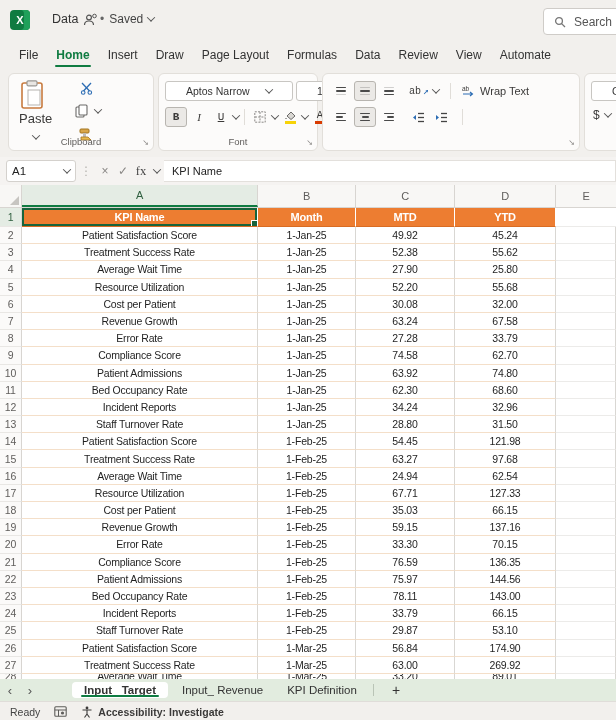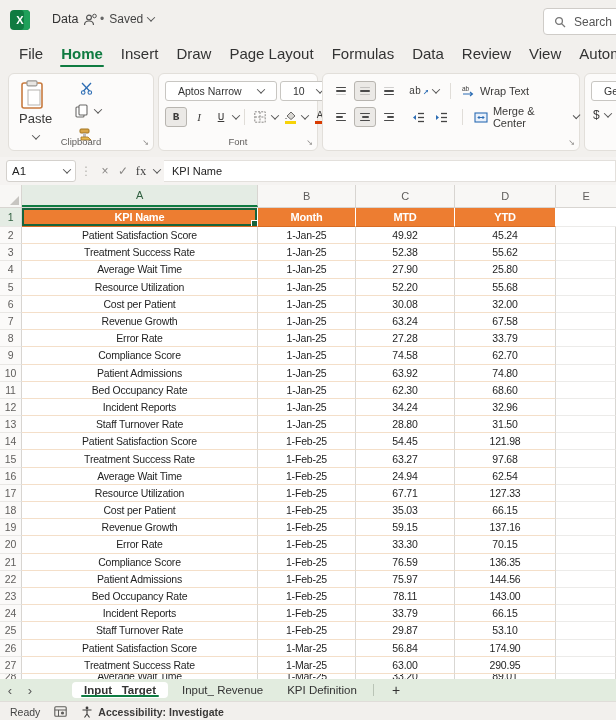--- a/index.html
+++ b/index.html
@@ -15,36 +15,36 @@
   .saved{position:absolute;left:100px;top:12px;font-size:12px;color:#444;display:flex;align-items:center;gap:5px;}
   .dot{color:#666;font-size:12px;}
   .chev{display:inline-block;width:5px;height:5px;border-right:1.3px solid #555;
         border-bottom:1.3px solid #555;transform:rotate(45deg) translate(-1px,-1px);}
   .searchbox{position:absolute;left:543px;top:8px;width:120px;height:25px;background:#fff;
              border:1px solid #cfccc8;border-radius:4px;display:flex;align-items:center;
              gap:8px;padding-left:10px;font-size:12px;color:#555;}
   
   .rtabs{position:absolute;left:0;top:40px;width:616px;height:30px;background:#f2f0ed;
          display:flex;align-items:flex-end;padding-left:10px;white-space:nowrap;}
-  .rtab{font-size:15px;color:#333;padding:6px 9px 8px;position:relative;cursor:default;}
+  .rtab{font-size:12px;color:#333;padding:6px 9px 8px;position:relative;cursor:default;}
   .rtab.active{font-weight:bold;color:#0f7b41;}
   .rtab.active::after{content:'';position:absolute;left:8px;right:8px;bottom:3px;height:2.5px;
                       background:#0f7b41;border-radius:2px;}
   
   .ribbon{position:absolute;left:0;top:70px;width:616px;height:87px;background:#f2f0ed;
           border-bottom:1px solid #dcd9d4;}
   .card{position:absolute;top:3px;height:78px;background:#fcfbfa;border:1px solid #e2dfda;
         border-radius:6px;box-sizing:border-box;}
   .card .glabel{position:absolute;bottom:3px;left:0;right:0;text-align:center;font-size:9.5px;color:#605e5c;}
   .launcher{position:absolute;right:4px;bottom:3px;font-size:8px;color:#8a8886;}
   .icon-btn{display:inline-flex;align-items:center;justify-content:center;min-width:18px;height:18px;
             border-radius:3px;font-size:11px;color:#3b3a39;gap:2px;padding:0 1px;font-family:Liberation Mono, monospace;}
   .icon-btn.on{border:1px solid #b8b5b0;background:#ebe9e6;}
   .combo{background:#fff;border:1px solid #c8c6c2;border-radius:3px;height:18px;display:flex;
-         align-items:center;justify-content:space-between;font-size:10.5px;padding:0 12px;color:#333;}
+         align-items:center;justify-content:space-between;font-size:10.5px;padding:0 20px;color:#333;}
   .vdiv{width:1px;background:#e0ddd8;align-self:stretch;margin:2px 3px;}
   .bars{display:flex;flex-direction:column;gap:2px;}
   .bars i{display:block;height:1.5px;background:#4a4a4a;border-radius:1px;}
   .redbar{display:block;width:11px;height:3px;background:#d83b01;margin-top:-1px;}
   .yelbar{display:block;width:11px;height:3px;background:#f7d308;margin-top:-1px;}
   .rowflex{display:flex;align-items:center;}
   
   .fbar{position:absolute;left:0;top:157px;width:616px;height:28px;background:#f5f3f1;
         border-bottom:1px solid #d9d6d2;display:flex;align-items:center;font-size:11.5px;}
   .namebox{width:58px;height:20px;background:#fff;border:1px solid #d4d1cd;border-radius:3px;
@@ -300,30 +300,20 @@
       </span>
       <span class="icon-btn">
         <svg width="13" height="11" viewBox="0 0 13 11">
             <line x1="6" y1="1.5" x2="12" y2="1.5" stroke="#444" stroke-width="1.3"></line>
             <line x1="6" y1="5.5" x2="12" y2="5.5" stroke="#444" stroke-width="1.3"></line>
             <line x1="6" y1="9.5" x2="12" y2="9.5" stroke="#444" stroke-width="1.3"></line>
             <path d="M1 3 L4 5.5 L1 8z" fill="#2b6cb3"></path>
           </svg>
       </span>
       <span class="vdiv" style="margin:2px 8px;"></span>
-      <span class="rowflex" style="gap:5px;">
-        <span>
-          <svg width="14" height="11" viewBox="0 0 14 11">
-              <rect x="1" y="1" width="12" height="9" fill="#eaf1fb" stroke="#2b6cb3" stroke-width="1.1"></rect>
-              <path d="M4 5.5 h6 M5.5 4 L4 5.5 L5.5 7 M8.5 4 L10 5.5 L8.5 7" fill="none" stroke="#2b6cb3" stroke-width="1"></path>
-            </svg>
-        </span>
-        <span style="font-size:11px;color:#3b3a39;">Merge &amp; Center</span>
-        <span class="chev" style="margin-left:6px;"></span>
-      </span>
     </div>
     <span class="launcher">↘</span>
   </div>
 
   <div class="card" style="left:584px;width:90px;">
     <span class="combo" style="position:absolute;left:6px;top:7px;width:70px;overflow:hidden;">
       <span style="white-space:nowrap;">General</span>
     </span>
     <span class="rowflex" style="position:absolute;left:8px;top:34px;gap:5px;font-size:12px;color:#3b3a39;">
       <span>$</span>
@@ -561,21 +551,21 @@
         <div class="cell wB">1-Mar-25</div>
         <div class="cell wC">56.84</div>
         <div class="cell wD">174.90</div>
         <div class="cell e wE"></div>
       </div>
       <div class="g-row">
         <div class="rn">27</div>
         <div class="cell wA">Treatment Success Rate</div>
         <div class="cell wB">1-Mar-25</div>
         <div class="cell wC">63.00</div>
-        <div class="cell wD">290.95</div>
+        <div class="cell wD">269.92</div>
         <div class="cell e wE"></div>
       </div>
       <div class="g-row" style="height: 6px; overflow: hidden;">
         <div class="rn">28</div>
         <div class="cell wA">Average Wait Time</div>
         <div class="cell wB">1-Mar-25</div>
         <div class="cell wC">33.20</div>
         <div class="cell wD">89.01</div>
         <div class="cell e wE"></div>
       </div>

